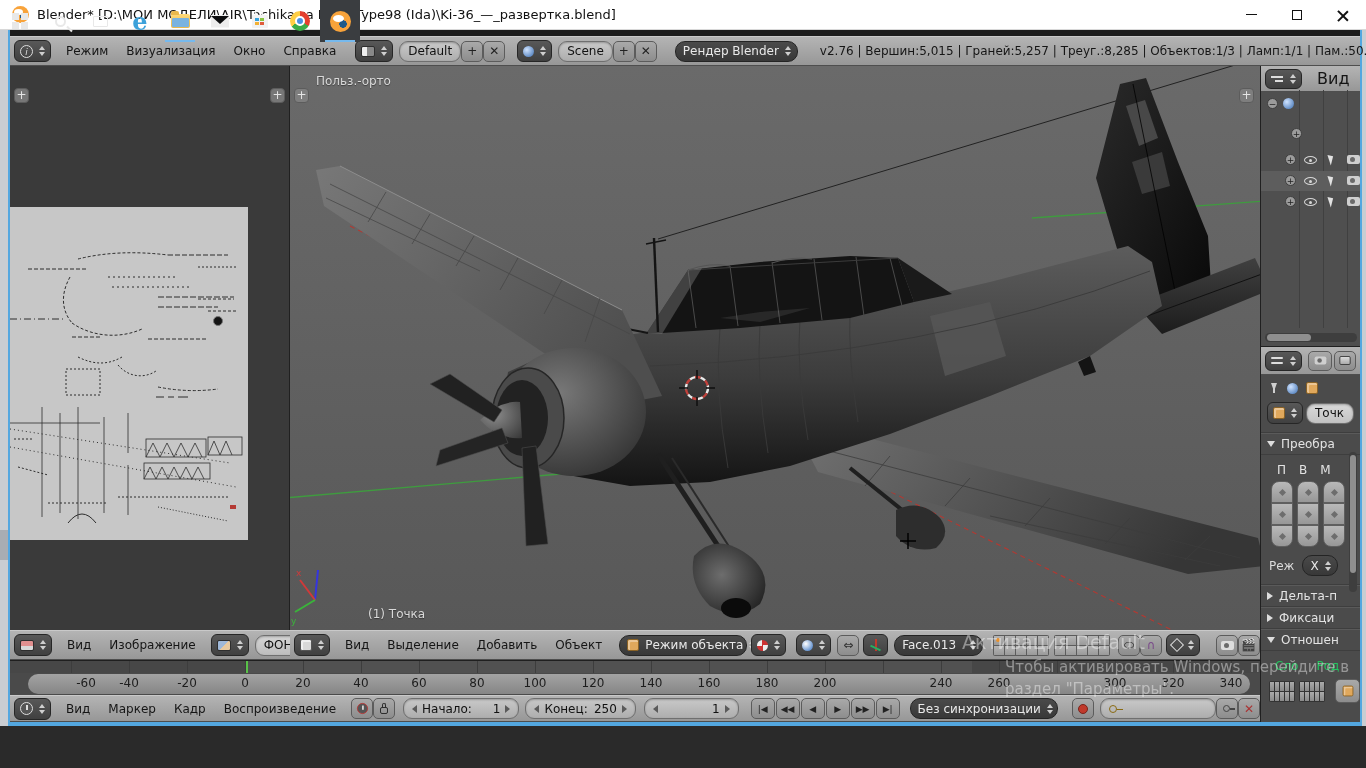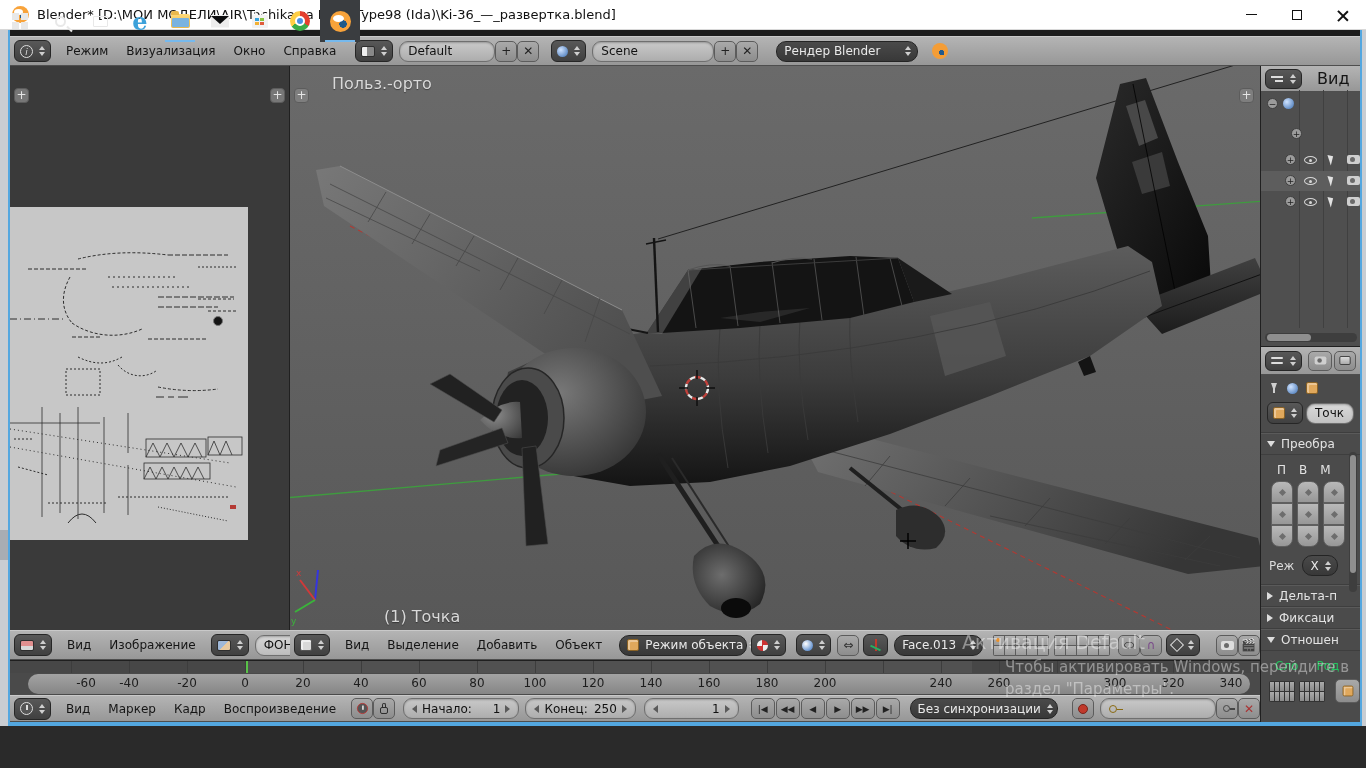--- a/index.html
+++ b/index.html
@@ -39,21 +39,21 @@
   .numfield{justify-content:space-between;}
   .arrL,.arrR{width:0;height:0;border-top:4px solid transparent;border-bottom:4px solid transparent;}
   .arrL{border-right:5px solid #5a5a5a;margin-right:5px;}
   .arrR{border-left:5px solid #5a5a5a;margin-left:5px;}
 
   
   #uv-canvas{background:#3a3a3a;overflow:hidden;border-right:1px solid #202020;}
   #viewport{background:linear-gradient(#6a6a6a,#585858);overflow:hidden;}
   #outliner{background:#4f4f4f;border-left:1px solid #202020;overflow:hidden;}
   #props{background:#4b4b4b;border-left:1px solid #202020;border-top:1px solid #202020;overflow:hidden;color:#dcdcdc;font-size:12px;}
-  .overlay-label{position:absolute;color:#d9d9d9;font-size:16px;text-shadow:0 1px 1px rgba(0,0,0,.4);margin-left:16px;}
+  .overlay-label{position:absolute;color:#d9d9d9;font-size:12px;text-shadow:0 1px 1px rgba(0,0,0,.4);}
   .plusbtn{position:absolute;width:15px;height:15px;border-radius:4px;background:rgba(130,130,130,.85);border:1px solid #5c5c5c;color:#e5e5e5;font-size:12px;line-height:12px;text-align:center;}
 
   
   .otl-colline{position:absolute;top:24px;bottom:18px;width:1px;background:#404040;}
   .otl-row{position:absolute;left:0;width:100%;height:20px;}
   .otl-row.hl{background:#5d5d5d;}
   .eye{width:13px;height:8px;border:1.2px solid #d7d7d7;border-radius:50%;position:relative;display:inline-block;}
   .eye:before{content:"";position:absolute;left:3.5px;top:1.5px;width:3.5px;height:3.5px;border-radius:50%;background:#d7d7d7;}
   .cursor-ico{width:0;height:0;border-left:5px solid #e2e2e2;border-top:3px solid transparent;border-bottom:8px solid transparent;display:inline-block;transform:rotate(-18deg);}
   .cam-ico{width:13px;height:9px;background:#cfcfcf;border-radius:2px;position:relative;display:inline-block;}
@@ -158,20 +158,21 @@
     <span class="tbtn">+</span>
     <span class="tbtn">✕</span>
     <span class="dd-dark" style="margin-left:18px;width:142px;justify-content:space-between;">
       <span>Рендер Blender</span>
         <span class="ud">
           <i class="u"></i>
           <i class="d"></i>
         </span>
     </span>
     <span style="width:16px;height:16px;margin-left:14px;border-radius:50%;background:radial-gradient(circle at 60% 60%,#235a8c 0 20%,#f49d36 21% 100%);"></span>
+    <span style="margin-left:8px;font-size:12px;color:#161616;white-space:nowrap;">v2.76 | Вершин:5,015 | Граней:5,257 | Треуг.:8,285 | Объектов:1/3 | Ламп:1/1 | Пам.:50.</span>
   </div>
 
   <div id="uv-canvas" class="abs" style="left:10px;top:66px;width:280px;height:564px;">
     <svg class="abs" style="left:-2px;top:141px;" width="240" height="333" viewBox="0 0 240 333">
       <rect x="0" y="0" width="240" height="333" fill="#c7c7c7"></rect>
       <g stroke="#2d2d2d" fill="none" stroke-width="1">
         <path d="M20,62 h60" stroke-dasharray="4 2"></path>
         <path d="M70,52 q40,-10 90,-4" stroke-dasharray="3 2"></path>
         <path d="M160,48 h60" stroke-dasharray="5 2"></path>
         <path d="M190,60 h40" stroke-dasharray="2 2"></path>

